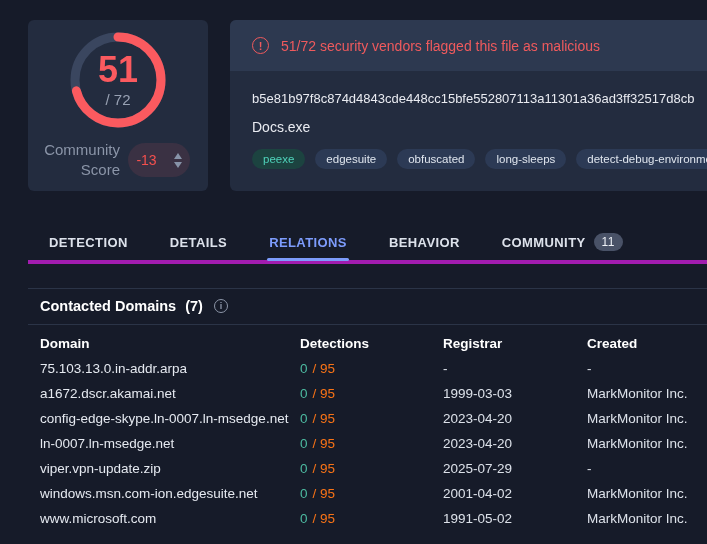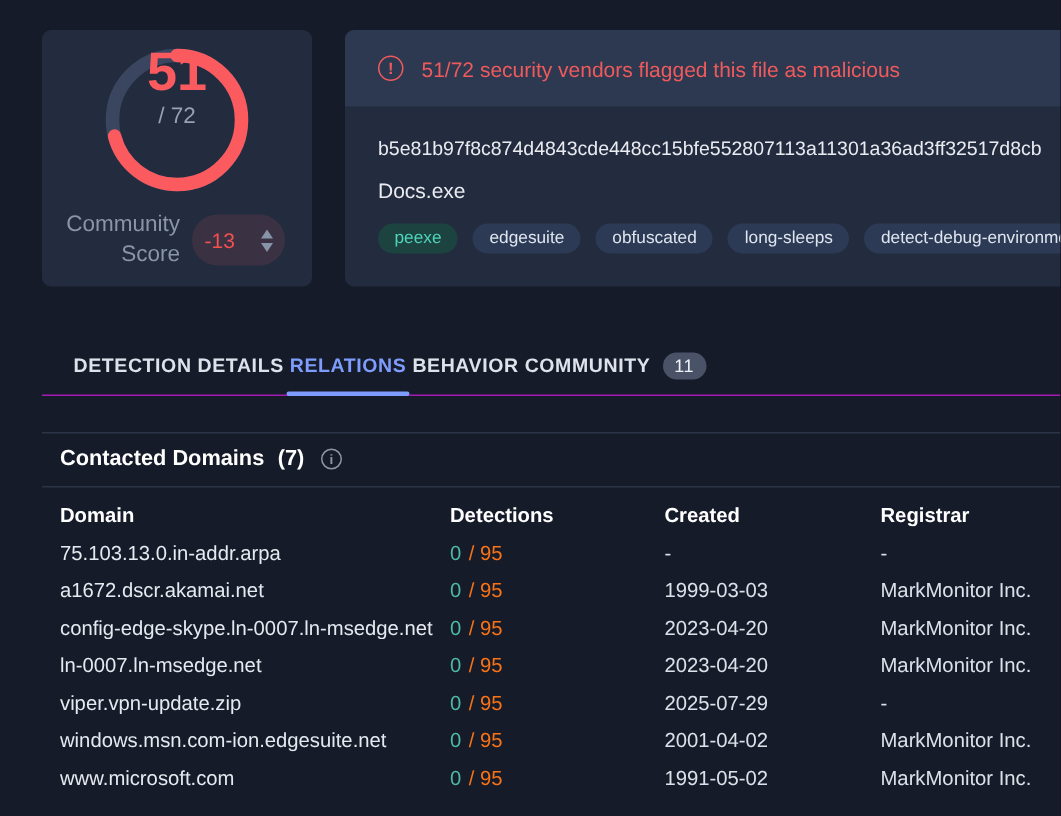--- a/index.html
+++ b/index.html
@@ -12,21 +12,21 @@
   }
   
   .score-card {
     position:absolute; left:28px; top:20px; width:180px; height:171px;
     background:#232c3f; border-radius:6px;
   }
   .gauge { position:absolute; left:40px; top:10px; width:100px; height:100px; }
   .gauge svg { display:block; }
   .gauge-text {
     position:absolute; inset:0; display:flex; flex-direction:column;
-    align-items:center; justify-content:flex-start; text-align:center;
+    align-items:center; justify-content:center; text-align:center;
   }
   .score-value { font-size:36px; font-weight:bold; color:#fb5a5f; line-height:1; }
   .score-max { font-size:15px; color:#98a1b3; margin-top:3px; }
   .score-footer {
     position:absolute; left:0; right:0; bottom:12px; height:38px;
     display:flex; align-items:center; justify-content:flex-end; gap:8px; padding-right:18px;
   }
   .score-label { text-align:right; font-size:15px; line-height:1.35; color:#8b95a8; }
   .vote-pill {
     width:62px; height:34px; border-radius:17px; background:#3a3143;
@@ -56,22 +56,22 @@
   .filename { margin:13px 0 0 22px; font-size:14px; color:#e9ebf1; }
   .tags { margin:14px 0 0 22px; display:flex; gap:10px; white-space:nowrap; }
   .tag {
     display:inline-block; padding:4px 11px; border-radius:12px;
     background:#2c3a55; color:#dfe5ee; font-size:11.5px; cursor:pointer;
   }
   .tag-highlight { background:#1c4340; color:#4fd3ba; }
   
   .tabbar {
     position:absolute; top:224px; left:28px; width:679px; height:40px;
-    border-bottom:1px solid #a21caf;
-    display:flex; align-items:stretch; padding-left:19px;
+    border-bottom:4px solid #a21caf;
+    display:flex; align-items:stretch; gap:38px; padding-left:19px;
   }
   .tab {
     position:relative; display:flex; align-items:center; gap:8px; padding:0 2px;
     font-size:13px; font-weight:bold; letter-spacing:.4px; color:#dde2eb; cursor:pointer;
   }
   .tab.active { color:#7d9cfc; }
   .tab.active::after {
     content:""; position:absolute; left:0; right:0; bottom:-1px; height:3px;
     background:#7d9cfc; border-radius:2px;
   }
@@ -190,22 +190,22 @@
     <span class="section-title">Contacted Domains</span>
     <span class="section-count">(7)</span>
     <span class="info-icon">i</span>
   </div>
   <div class="rule rule-b"></div>
 
   <div class="table">
     <div class="trow thead">
       <span class="td">Domain</span>
       <span class="td">Detections</span>
+      <span class="td">Registrar</span>
       <span class="td">Created</span>
-      <span class="td">Registrar</span>
     </div>
     <div class="tbody">
 
         <div class="trow">
           <span class="td domain">75.103.13.0.in-addr.arpa</span>
           <span class="td"><span class="det">0</span><span class="det-total">/ 95</span></span>
           <span class="td">-</span>
           <span class="td">-</span>
         </div>
 

